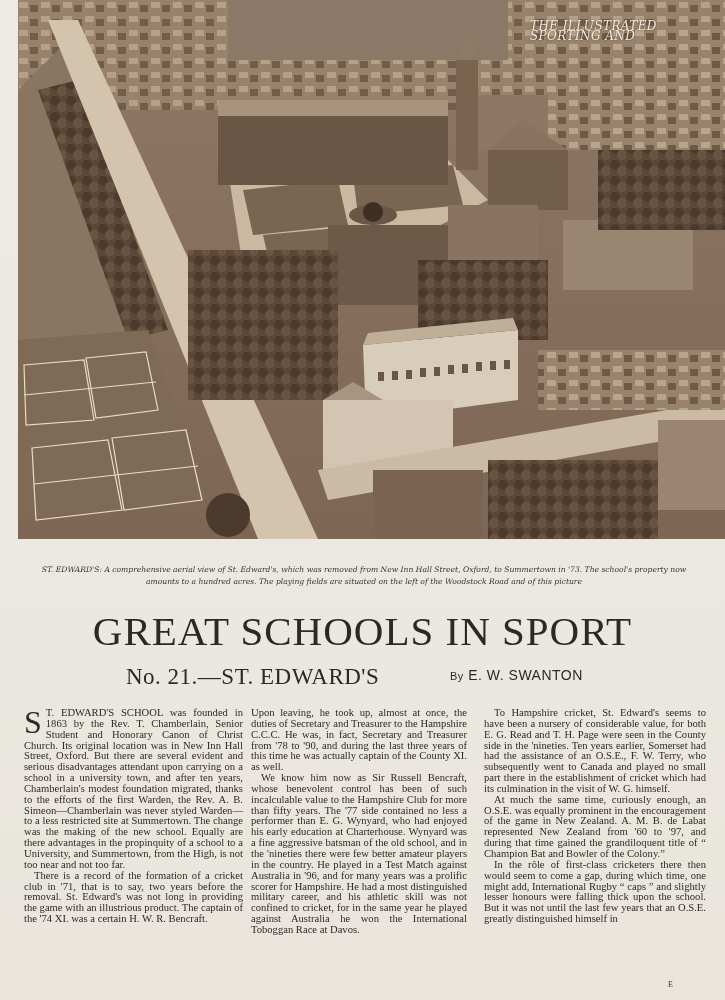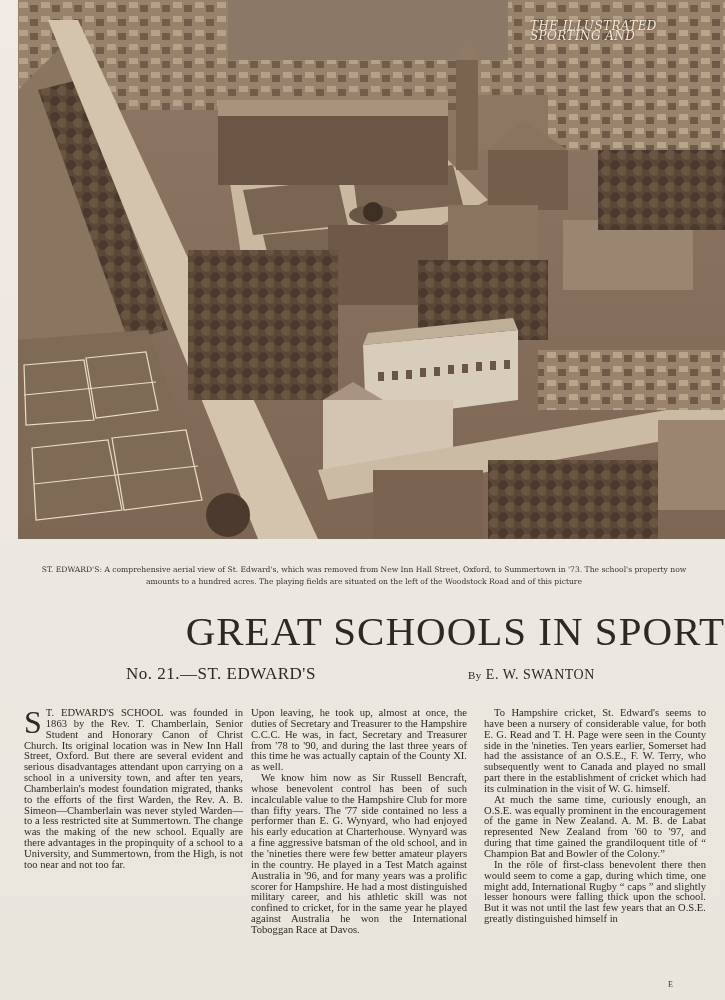--- a/index.html
+++ b/index.html
@@ -23,36 +23,36 @@
     position: absolute; right: 20px; top: 9px;
     font-family: "DejaVu Serif", serif; font-style: italic;
     font-size: 12px; line-height: 10px; letter-spacing: 0.4px;
     color: #f3ead9; text-align: left; width: 175px;
     text-shadow: 0 0 2px rgba(40,25,15,.6);
     margin-top: 12px;
   }
 
   .caption {
     position: absolute; left: 28px; top: 564px; width: 672px;
-    font-family: "DejaVu Serif", serif; 
+    font-family: "DejaVu Serif", serif; font-style: italic;
     font-size: 7.6px; line-height: 12px; color: #3a332d; text-align: center;
   }
 
   .title {
-    position: absolute; left: 0; top: 607px; width: 725px; text-align: right;
+    position: absolute; left: 0; top: 607px; width: 725px; text-align: center;
     font-family: "Liberation Serif", serif; font-size: 41px; letter-spacing: 1px;
     color: #2e2824; font-weight: normal;
   }
   .subtitle {
     position: absolute; left: 126px; top: 664px;
-    font-family: "Liberation Serif", serif; font-size: 17px; letter-spacing: .5px; color: #2e2824;
+    font-family: "Liberation Serif", serif; font-size: 23px; letter-spacing: .5px; color: #2e2824;
   }
   .byline {
-    position: absolute; left: 468px; top: 667px;
-    font-family: Liberation Serif, serif; font-size: 14px; letter-spacing: .5px; color: #2e2824;
+    position: absolute; left: 450px; top: 667px;
+    font-family: Liberation Sans, sans-serif; font-size: 14px; letter-spacing: .5px; color: #2e2824;
   }
   .byline .by { font-size: 11px; }
 
   .col {
     position: absolute; top: 708px;
     font-family: "Liberation Serif", serif; font-size: 10.6px; line-height: 10.85px;
     color: #2f2925; text-align: justify;
   }
   .col p { margin: 0; text-indent: 10px; }
   .col p.first { text-indent: 0; }
@@ -173,27 +173,28 @@
 
   <h1 class="title" style="margin:0">GREAT SCHOOLS IN SPORT</h1>
   <div class="subtitle">No. 21.—ST. EDWARD'S</div>
   <div class="byline">
     <span class="by">By</span>
     <span>E. W. SWANTON</span>
   </div>
 
   <div class="col col1">
     <p class="first"><span class="dropcap">S</span><span>T. EDWARD'S SCHOOL was founded in 1863 by the Rev. T. Chamberlain, Senior Student and Honorary Canon of Christ Church.  Its original location was in New Inn Hall Street, Oxford.  But there are several evident and serious disadvantages attendant upon carrying on a school in a university town, and after ten years, Chamberlain's modest foundation migrated, thanks to the efforts of the first Warden, the Rev. A. B. Simeon—Chamberlain was never styled Warden—to a less restricted site at Summertown.  The change was the making of the new school.  Equally are there advantages in the propinquity of a school to a University, and Summertown, from the High, is not too near and not too far.</span></p>
+    <p>There is a record of the formation of a cricket club in '71, that is to say, two years before the removal.  St. Edward's was not long in providing the game with an illustrious product.  The captain of the '74 XI. was a certain H. W. R. Bencraft.</p>
   </div>
 
   <div class="col col2">
     <p class="first">Upon leaving, he took up, almost at once, the duties of Secretary and Treasurer to the Hampshire C.C.C.  He was, in fact, Secretary and Treasurer from '78 to '90, and during the last three years of this time he was actually captain of the County XI. as well.</p>
     <p>We know him now as Sir Russell Bencraft, whose benevolent control has been of such incalculable value to the Hampshire Club for more than fifty years.  The '77 side contained no less a performer than E. G. Wynyard, who had enjoyed his early education at Charterhouse.  Wynyard was a fine aggressive batsman of the old school, and in the 'nineties there were few better amateur players in the country.  He played in a Test Match against Australia in '96, and for many years was a prolific scorer for Hampshire.  He had a most distinguished military career, and his athletic skill was not confined to cricket, for in the same year he played against Australia he won the International Toboggan Race at Davos.</p>
   </div>
 
   <div class="col col3">
     <p>To Hampshire cricket, St. Edward's seems to have been a nursery of considerable value, for both E. G. Read and T. H. Page were seen in the County side in the 'nineties.  Ten years earlier, Somerset had had the assistance of an O.S.E., F. W. Terry, who subsequently went to Canada and played no small part there in the establishment of cricket which had its culmination in the visit of W. G. himself.</p>
     <p>At much the same time, curiously enough, an O.S.E. was equally prominent in the encouragement of the game in New Zealand.  A. M. B. de Labat represented New Zealand from '60 to '97, and during that time gained the grandiloquent title of “ Champion Bat and Bowler of the Colony.”</p>
-    <p>In the rôle of first-class benevolent there then would seem to come a gap, during which time, one might add, International Rugby “ caps ” and slightly lesser honours were falling thick upon the school.  But it was not until the last few years that an O.S.E. greatly distinguished himself in</p>
+    <p>In the rôle of first-class cricketers there then would seem to come a gap, during which time, one might add, International Rugby “ caps ” and slightly lesser honours were falling thick upon the school.  But it was not until the last few years that an O.S.E. greatly distinguished himself in</p>
   </div>
 
   <div class="pagemark">E</div>
 </div>
 
 </body></html>

